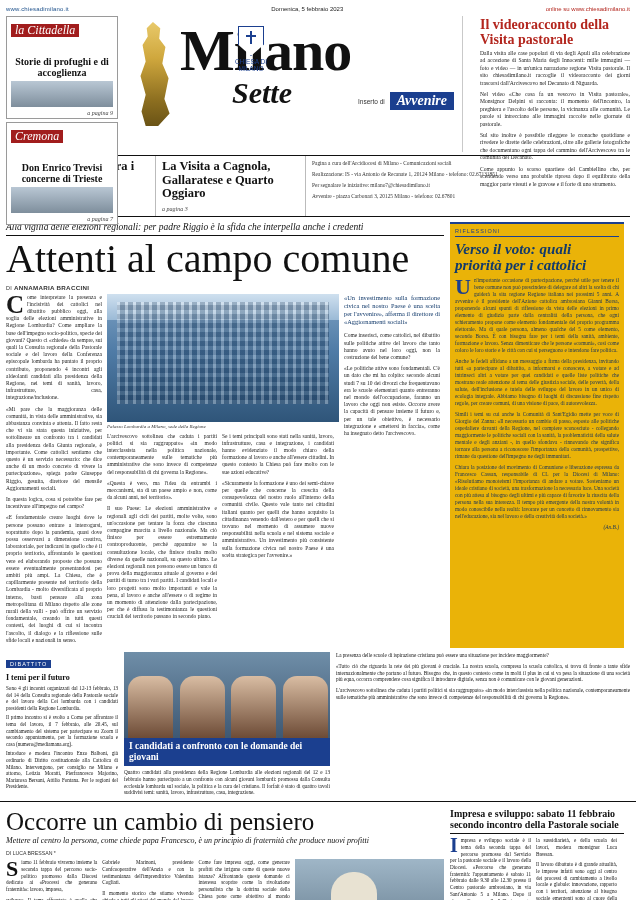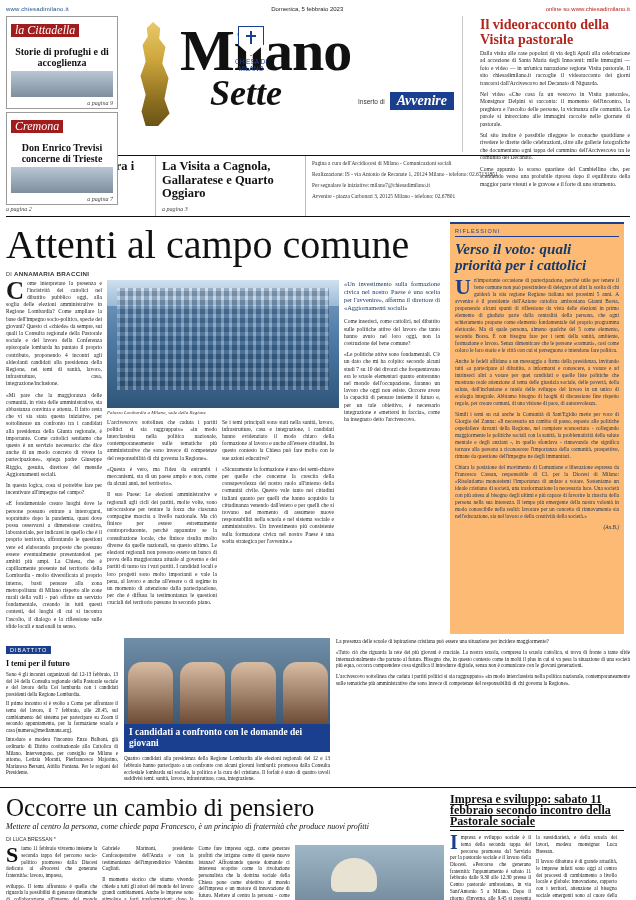--- a/index.html
+++ b/index.html
@@ -30,21 +30,21 @@
   .mast-center { flex:1; position:relative; }
   .mast-right { width:168px; border-left:1px solid #c9c9c9; padding-left:17px; }
 
   .promo {
     border:1px solid #9a9a9a; padding:3px 4px 2px 4px; position:relative;
     background:#fff;
   }
   .promo .kicker {
     background:#a11d1d; color:#fff; display:inline-block;
     font-family:"Liberation Serif", serif; font-style:italic;
-    font-size:12px; line-height:13px; padding:0 4px; margin-bottom:10px;
+    font-size:12px; line-height:13px; padding:0 4px; margin-bottom:20px;
   }
   .promo .ptitle {
     font-family:"Liberation Serif", serif; font-weight:bold;
     font-size:10px; line-height:10.5px; color:#111;text-align:center;
   }
   .promo .ppage {
     text-align:right; font-style:italic; font-size:6px; color:#444; margin-top:3px;
   }
   .promo .thumb {
     width:100%; height:26px; margin-top:3px;
@@ -58,21 +58,21 @@
     background:linear-gradient(180deg,#e8c96a 0%, #cfa73d 35%, #8d6f20 75%, #6a5316 100%);
     clip-path: polygon(48% 0%, 62% 6%, 60% 16%, 72% 24%, 66% 40%, 78% 54%, 70% 74%, 80% 88%, 58% 100%, 34% 100%, 26% 86%, 34% 70%, 24% 52%, 34% 38%, 28% 22%, 38% 14%, 36% 6%);
   }
   .mtitle {
     font-family:"Liberation Serif", serif; font-weight:bold;
     font-size:58px; line-height:58px; letter-spacing:-1px;
     margin:6px 0 0 58px; color:#111;
   }
   .msub {
     font-family:"Liberation Serif", serif; font-style:italic; font-weight:bold;
-    font-size:36px; line-height:26px; margin-left:88px; color:#111;
+    font-size:30px; line-height:26px; margin-left:110px; color:#111;
   }
   .mbadges { position:absolute; right:4px; bottom:16px; display:flex; align-items:center; gap:5px; }
   .mbadges .inserto { font-size:6.5px; font-family:"Liberation Sans",sans-serif; color:#333; }
   .avvenire {
     background:#1b3f8f; color:#fff; font-family:"Liberation Serif",serif;
     font-weight:bold; font-style:italic; font-size:14px; padding:1px 7px;
   }
   .diocese {
     position:absolute; right:180px; top:4px; width:54px; text-align:center;
     font-family:"Liberation Sans", sans-serif; font-size:6.5px; color:#1b3f8f; line-height:7px;
@@ -109,21 +109,21 @@
     font-family:"Liberation Serif", serif; font-weight:bold; font-size:12.5px;
     line-height:13.5px; color:#111;
   }
   .teaser .tp { font-style:italic; font-size:6px; color:#444; margin-top:5px; }
   .colophon { font-size:5.4px; line-height:7px; color:#333; }
   .colophon p { margin:0 0 4px 0; }
 
   
   .lead-wrap { display:flex; gap:6px; padding:5px 6px 0 6px; }
   .lead-main { width:438px; }
-  .lead-side { width:174px; background:#fdba74; border-top:2px solid #1b3f8f; padding:4px 5px; }
+  .lead-side { width:174px; background:#eab308; border-top:2px solid #1b3f8f; padding:4px 5px; }
 
   .occhiello {
     font-family:"Liberation Serif", serif; font-style:italic; font-size:9.5px;
     color:#111; border-bottom:1px solid #111; padding-bottom:3px; margin-bottom:2px;
   }
   .headline {
     font-family:"Liberation Serif", serif; font-size:40px; line-height:42px;
     color:#111; margin:2px 0 4px 0;
   }
   .byline { font-family:"Liberation Sans",sans-serif; font-size:5.5px; color:#333;
@@ -223,21 +223,21 @@
   .bot-photo .pic2 {
     width:100%; height:92px; background:linear-gradient(180deg,#9fb6c7,#5d7486);
     position:relative; overflow:hidden;
   }
   .bot-photo .pic2 .helmet {
     position:absolute; left:24%; top:14%; width:46px; height:34px;
     background:#e8e2d2; border-radius:22px 22px 6px 6px;
   }
 
   .bot-right .rhead { font-family:"Liberation Serif",serif; font-weight:bold;
-    font-size:12px; line-height:11px; border-bottom:1px solid #111; padding-bottom:3px;text-decoration:underline; }
+    font-size:10px; line-height:11px; border-bottom:1px solid #111; padding-bottom:3px; }
   .bot-right .rbody { display:flex; gap:5px; margin-top:3px; }
   .rcol { width:81px; font-size:5.1px; line-height:6.7px; text-align:justify; }
   .rcol p { margin:0 0 4px 0; }
   .rcol .dropcap:first-letter { float:left; font-size:20px; line-height:15px; padding:1px 3px 0 0; font-weight:bold; color:#1b3f8f; }
 </style>
 </head>
 <body>
 
 <div class="page">
 
@@ -304,20 +304,21 @@
     <div class="teaser t3 colophon">
       <p>Pagina a cura dell'Arcidiocesi di Milano - Comunicazioni sociali</p>
       <p>Realizzazione: IS - via Antonio de Recanate 1, 20124 Milano - telefono: 02.67131851</p>
       <p>Per segnalare le iniziative: milano7@chiesadimilano.it</p>
       <p>Avvenire - piazza Carbonari 3, 20125 Milano - telefono: 02.67801</p>
     </div>
   </div>
 
   <div class="lead-wrap">
     <div class="lead-main">
+      <div class="occhiello">Alla vigilia delle elezioni regionali: per padre Riggio è la sfida che interpella anche i credenti</div>
       <div class="headline">Attenti al campo comune</div>
       <div class="byline">
         <span>DI</span>
         <b>ANNAMARIA BRACCINI</b>
       </div>
 
       <div class="lead-cols">
         <div class="col colA">
           <p class="dropcap">Come interpretare la presenza e l'incisività dei cattolici nel dibattito pubblico oggi, alla soglia delle elezioni amministrative in Regione Lombardia? Come ampliare la base dell'impegno socio-politico, specie dei giovani? Questo ci «chiede» da sempre, sui quali la Consulta regionale della Pastorale sociale e del lavoro della Conferenza episcopale lombarda ha puntato il proprio contributo, proponendo 4 incontri agli aldeolanti candidati alla presidenza della Regione, nei temi di sanità, lavoro, infrastrutture, casa, integrazione/inclusione.</p>
           <p>«Mi pare che la maggioranza delle comunità, in vista delle amministrative, sia abbastanza convinta e attenta. Il fatto resta che vi sia stata questa iniziative, per sottolineare un confronto tra i candidati alla presidenza della Giunta regionale, è importante. Come cattolici sentiamo che questo è un servizio necessario: che dice anche di un modo concreto di vivere la partecipazione», spiega padre Giuseppe Riggio, gesuita, direttore del mensile Aggiornamenti sociali.</p>

